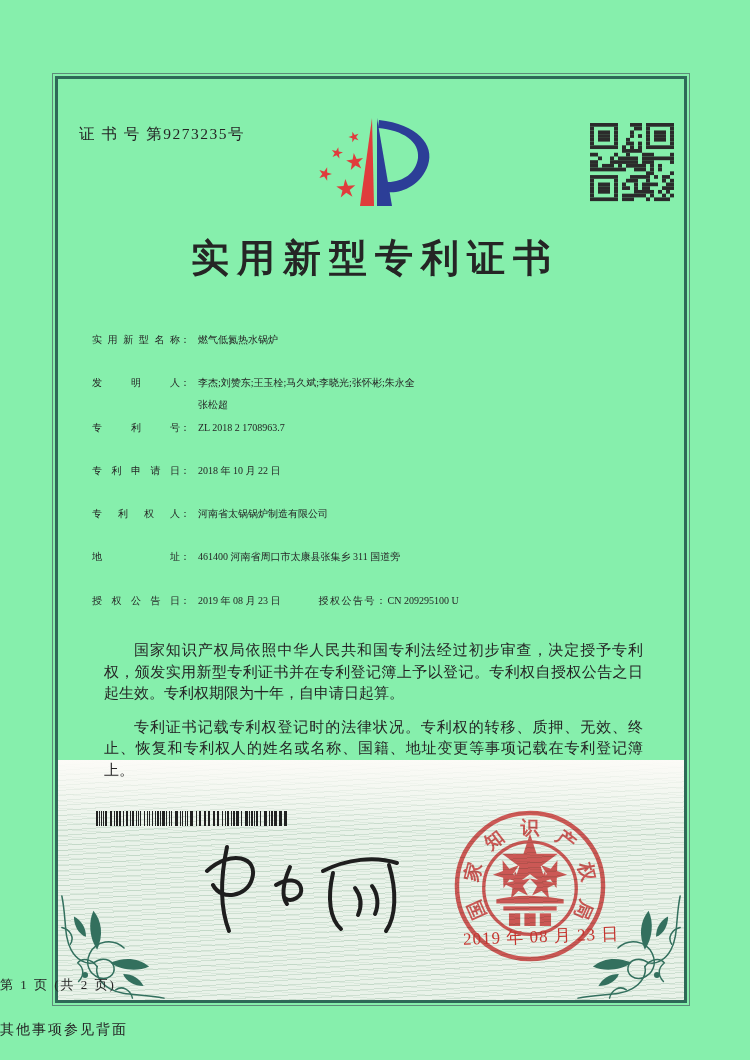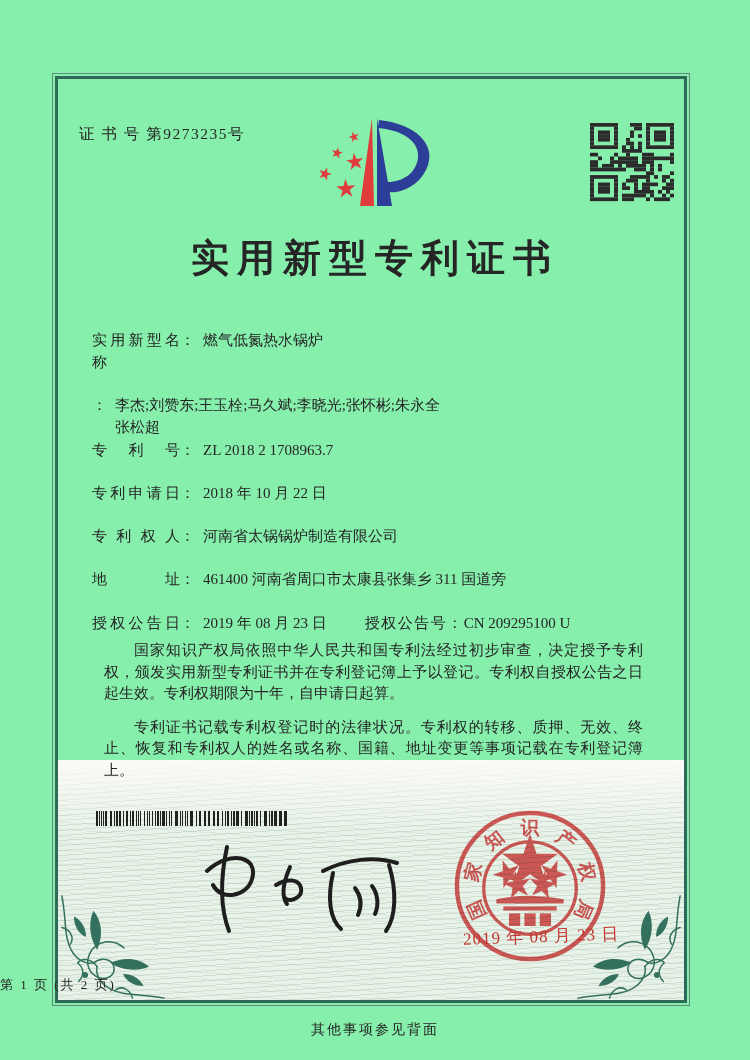--- a/index.html
+++ b/index.html
@@ -20,21 +20,21 @@
   .corner-ornament{position:absolute;z-index:3;}
   .corner-ornament.right{left:552px;top:870px;}
   .corner-ornament.left{left:60px;top:870px;transform:scaleX(-1);}
   
   .cert-no{position:absolute;left:79px;top:124px;font-size:15.5px;letter-spacing:1.5px;z-index:4;}
   .logo{position:absolute;left:293px;top:96px;z-index:4;}
   .qr{position:absolute;left:588px;top:121px;z-index:4;}
   .title{position:absolute;left:0;right:0;top:233px;text-align:center;font-size:38px;
          letter-spacing:8px;font-weight:bold;z-index:4;}
   
-  .fields{position:absolute;left:92px;top:329px;width:566px;font-size:15px;line-height:22px;z-index:4;}
+  .fields{position:absolute;left:92px;top:329px;width:566px;font-size:10px;line-height:22px;z-index:4;}
   .frow{display:flex;margin-bottom:21px;}
   .frow.multiline{margin-bottom:1px;}
   .frow:nth-child(5){}
   .frow:nth-child(6){margin-bottom:22px;}
   .flabel{flex:none;display:inline-block;width:88px;text-align:justify;text-align-last:justify;}
   .fcolon{flex:none;margin-right:8px;}
   .fvalue{flex:1;}
   .flabel2{letter-spacing:1.5px;margin-left:38px;}
   
   .paras{position:absolute;left:92px;top:628px;width:563px;font-size:15px;line-height:21.5px;
@@ -44,21 +44,21 @@
   .barcode{position:absolute;left:96px;top:811px;z-index:4;}
   .signer{position:absolute;left:97px;top:864px;z-index:4;font-family:"Liberation Sans","DejaVu Sans",sans-serif;
           font-size:17px;letter-spacing:3px;line-height:31px;}
   .signature{position:absolute;left:195px;top:833px;z-index:5;}
   .seal{position:absolute;left:452px;top:808px;width:156px;height:156px;z-index:5;
         opacity:.92;mix-blend-mode:multiply;}
   .seal-date{position:absolute;left:463px;top:925px;z-index:6;color:#c4352f;font-size:17px;
              letter-spacing:1px;white-space:nowrap;transform:rotate(-2deg);}
   .page-info{position:absolute;left:0;right:0;top:976px;text-align:left;font-size:13px;
              letter-spacing:2px;z-index:4;}
-  .back-note{position:absolute;left:0;right:0;top:1021px;text-align:center;font-size:14px;
+  .back-note{position:absolute;left:0;right:0;top:1021px;font-size:14px;
              letter-spacing:2px;z-index:4;}
 </style>
 </head>
 <body>
 
 <div class="page">
 
   <div class="frame"></div>
   <div class="guilloche"></div>
 
@@ -363,20 +363,21 @@
 
   <div class="title">实用新型专利证书</div>
 
   <div class="fields" id="fields">
       <div class="frow">
         <span class="flabel">实用新型名称</span>
         <span class="fcolon">：</span>
         <span class="fvalue">燃气低氮热水锅炉</span>
       </div>
       <div class="frow multiline">
+        <span class="flabel">发明人</span>
         <span class="fcolon">：</span>
         <span class="fvalue">
           <div>李杰;刘赞东;王玉栓;马久斌;李晓光;张怀彬;朱永全</div>
           <div>张松超</div>
         </span>
       </div>
       <div class="frow">
         <span class="flabel">专利号</span>
         <span class="fcolon">：</span>
         <span class="fvalue">ZL 2018 2 1708963.7</span>

